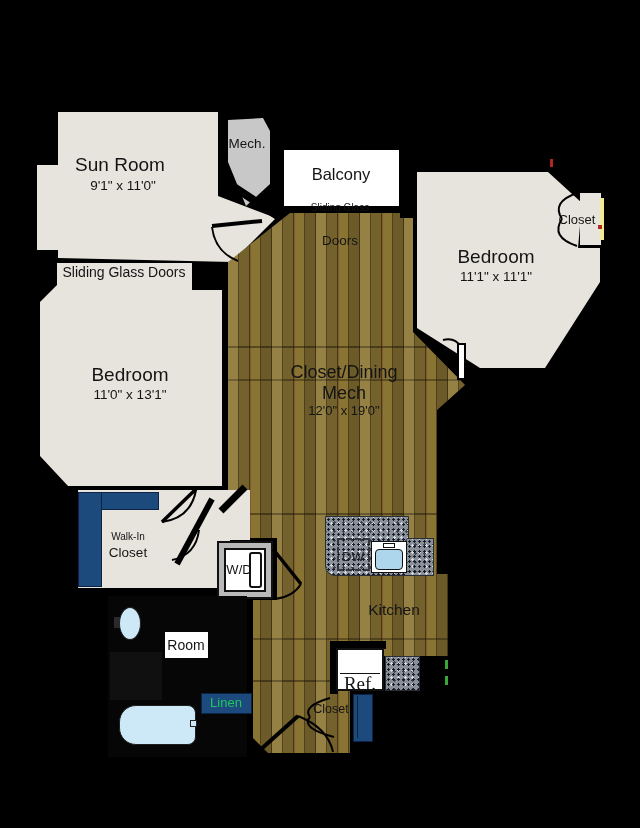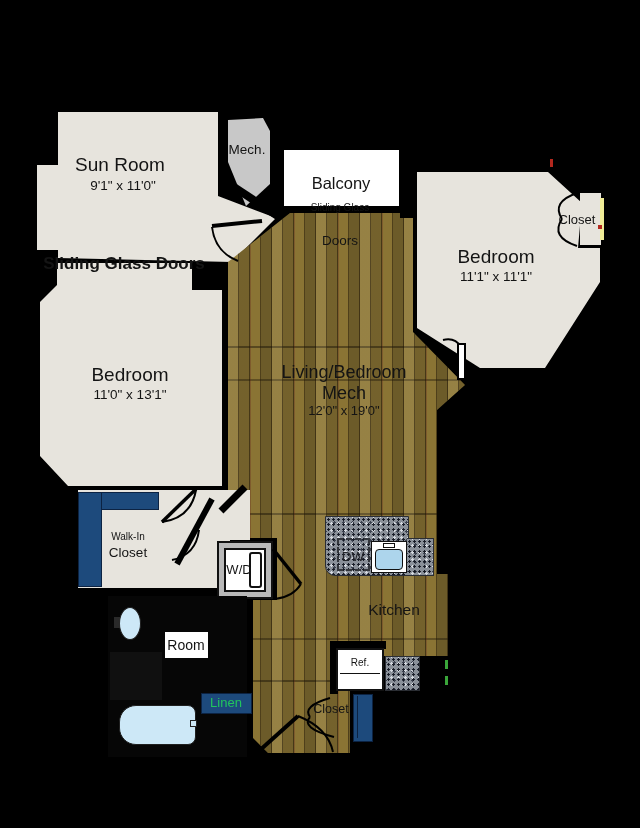--- a/index.html
+++ b/index.html
@@ -31,49 +31,49 @@
 
 <div id="plan">
 
   <div class="room" style="left:37px;top:112px;width:239px;height:151px;
        clip-path:polygon(21px 0,181px 0,181px 84px,239px 106px,195px 150px,21px 146px,21px 138px,0 138px,0 53px,21px 53px);"></div>
   <div class="lbl" style="left:120px;top:165px;font-size:19px;">Sun Room</div>
   <div class="lbl" style="left:123px;top:186px;font-size:13.5px;">9'1" x 11'0"</div>
 
   <div style="position:absolute;left:222px;top:116px;width:50px;height:92px;background:#c8c8c8;
        clip-path:polygon(6px 4px,41px 2px,48px 15px,48px 68px,24px 90px,6px 46px);"></div>
-  <div class="lbl" style="left:247px;top:150px;font-size:13.5px;">Mech.</div>
+  <div class="lbl" style="left:247px;top:144px;font-size:13.5px;">Mech.</div>
 
   <div style="position:absolute;left:284px;top:150px;width:115px;height:56px;background:#ffffff;"></div>
-  <div class="lbl" style="left:341px;top:184px;font-size:16.5px;">Balcony</div>
+  <div class="lbl" style="left:341px;top:175px;font-size:16.5px;">Balcony</div>
 
   <div class="wood" style="left:228px;top:213px;width:237px;height:540px;
        clip-path:polygon(62px 0,172px 0,172px 5px,185px 5px,185px 119px,237px 172px,209px 197px,209px 361px,220px 361px,220px 443px,122px 443px,122px 540px,40px 540px,25px 525px,25px 387px,49px 387px,49px 325px,0 325px,0 49px);"></div>
 
   <div class="lbl" style="left:340px;top:208px;font-size:10px;">Sliding Glass</div>
   <div class="lbl" style="left:340px;top:241px;font-size:13.5px;">Doors</div>
 
   <div class="room" style="left:415px;top:170px;width:187px;height:200px;
        clip-path:polygon(2px 2px,133px 2px,167px 33px,163px 78px,185px 78px,185px 112px,130px 198px,65px 198px,2px 158px);"></div>
   <div class="lbl" style="left:496px;top:257px;font-size:19px;">Bedroom</div>
   <div class="lbl" style="left:496px;top:277px;font-size:13.5px;">11'1" x 11'1"</div>
 
   <div class="room" style="left:580px;top:193px;width:21px;height:52px;"></div>
   <div style="position:absolute;left:600px;top:198px;width:4px;height:42px;background:#f0ec96;"></div>
   <div style="position:absolute;left:550px;top:159px;width:3px;height:8px;background:#b3281e;"></div>
   <div style="position:absolute;left:598px;top:225px;width:4px;height:4px;background:#b3281e;"></div>
   <div class="lbl" style="left:577px;top:220px;font-size:13px;">Closet</div>
 
   <div class="room" style="left:40px;top:263px;width:182px;height:225px;
        clip-path:polygon(17px 0,152px 0,152px 27px,182px 27px,182px 223px,28px 223px,0 193px,0 39px,17px 22px);"></div>
-  <div class="lbl" style="left:124px;top:264px;font-size:17px;font-weight:bold;">Sliding Glass Doors</div>
+  <div class="lbl" style="left:124px;top:272px;font-size:14px;">Sliding Glass Doors</div>
   <div class="lbl" style="left:130px;top:375px;font-size:19px;">Bedroom</div>
   <div class="lbl" style="left:130px;top:395px;font-size:13.5px;">11'0" x 13'1"</div>
 
-  <div class="lbl" style="left:344px;top:372px;font-size:18px;">Living/Bedroom</div>
+  <div class="lbl" style="left:344px;top:372px;font-size:18px;">Closet/Dining</div>
   <div class="lbl" style="left:344px;top:393px;font-size:18px;">Mech</div>
   <div class="lbl" style="left:344px;top:411px;font-size:13px;">12'0" x 19'0"</div>
 
   <div class="room" style="left:78px;top:490px;width:172px;height:98px;
        clip-path:polygon(0 0,172px 0,172px 50px,152px 50px,152px 98px,0 98px);"></div>
   <div class="blue" style="left:78px;top:492px;width:79px;height:16px;"></div>
   <div class="blue" style="left:78px;top:492px;width:22px;height:93px;"></div>
   <div class="lbl" style="left:128px;top:537px;font-size:10px;">Walk-In</div>
   <div class="lbl" style="left:128px;top:553px;font-size:13.5px;">Closet</div>
 
@@ -87,21 +87,21 @@
   <div style="position:absolute;left:337px;top:538px;width:33px;height:33px;border:2px dashed #33363c;box-sizing:border-box;"></div>
   <div class="lbl" style="left:353px;top:557px;font-size:13.5px;color:#24262b;">DW</div>
   <div style="position:absolute;left:371px;top:541px;width:36px;height:32px;background:#fff;border:1.5px solid #111;box-sizing:border-box;"></div>
   <div style="position:absolute;left:375px;top:549px;width:28px;height:21px;background:#add5ec;border:1.5px solid #111;border-radius:4px;box-sizing:border-box;"></div>
   <div style="position:absolute;left:383px;top:543px;width:12px;height:5px;background:#fff;border:1px solid #111;box-sizing:border-box;"></div>
   <div class="lbl" style="left:394px;top:610px;font-size:15.5px;">Kitchen</div>
 
   <div style="position:absolute;left:330px;top:641px;width:56px;height:8px;background:#000;"></div>
   <div style="position:absolute;left:330px;top:641px;width:8px;height:53px;background:#000;"></div>
   <div style="position:absolute;left:336px;top:648px;width:48px;height:43px;background:#fff;border:2px solid #111;box-sizing:border-box;"></div>
-  <div class="lbl" style="left:360px;top:663px;font-size:10px;">Ref.</div>
+  <div class="lbl" style="left:360px;top:684px;font-size:19px;font-family:Liberation Serif, serif;">Ref.</div>
   <div style="position:absolute;left:340px;top:673px;width:40px;height:1px;background:#111;"></div>
   <div class="counter" style="left:385px;top:656px;width:33px;height:33px;"></div>
   <div style="position:absolute;left:445px;top:660px;width:3px;height:9px;background:#3aa63a;"></div>
   <div style="position:absolute;left:445px;top:676px;width:3px;height:9px;background:#3aa63a;"></div>
 
   <div style="position:absolute;left:108px;top:596px;width:139px;height:161px;background:#060606;"></div>
   <div style="position:absolute;left:110px;top:652px;width:52px;height:48px;background:#101010;"></div>
   <div class="fixture" style="left:119px;top:607px;width:20px;height:31px;border-radius:50%;"></div>
   <div style="position:absolute;left:114px;top:617px;width:6px;height:11px;background:#2a2a2a;"></div>
   <div style="position:absolute;left:165px;top:632px;width:43px;height:26px;background:#fff;"></div>

